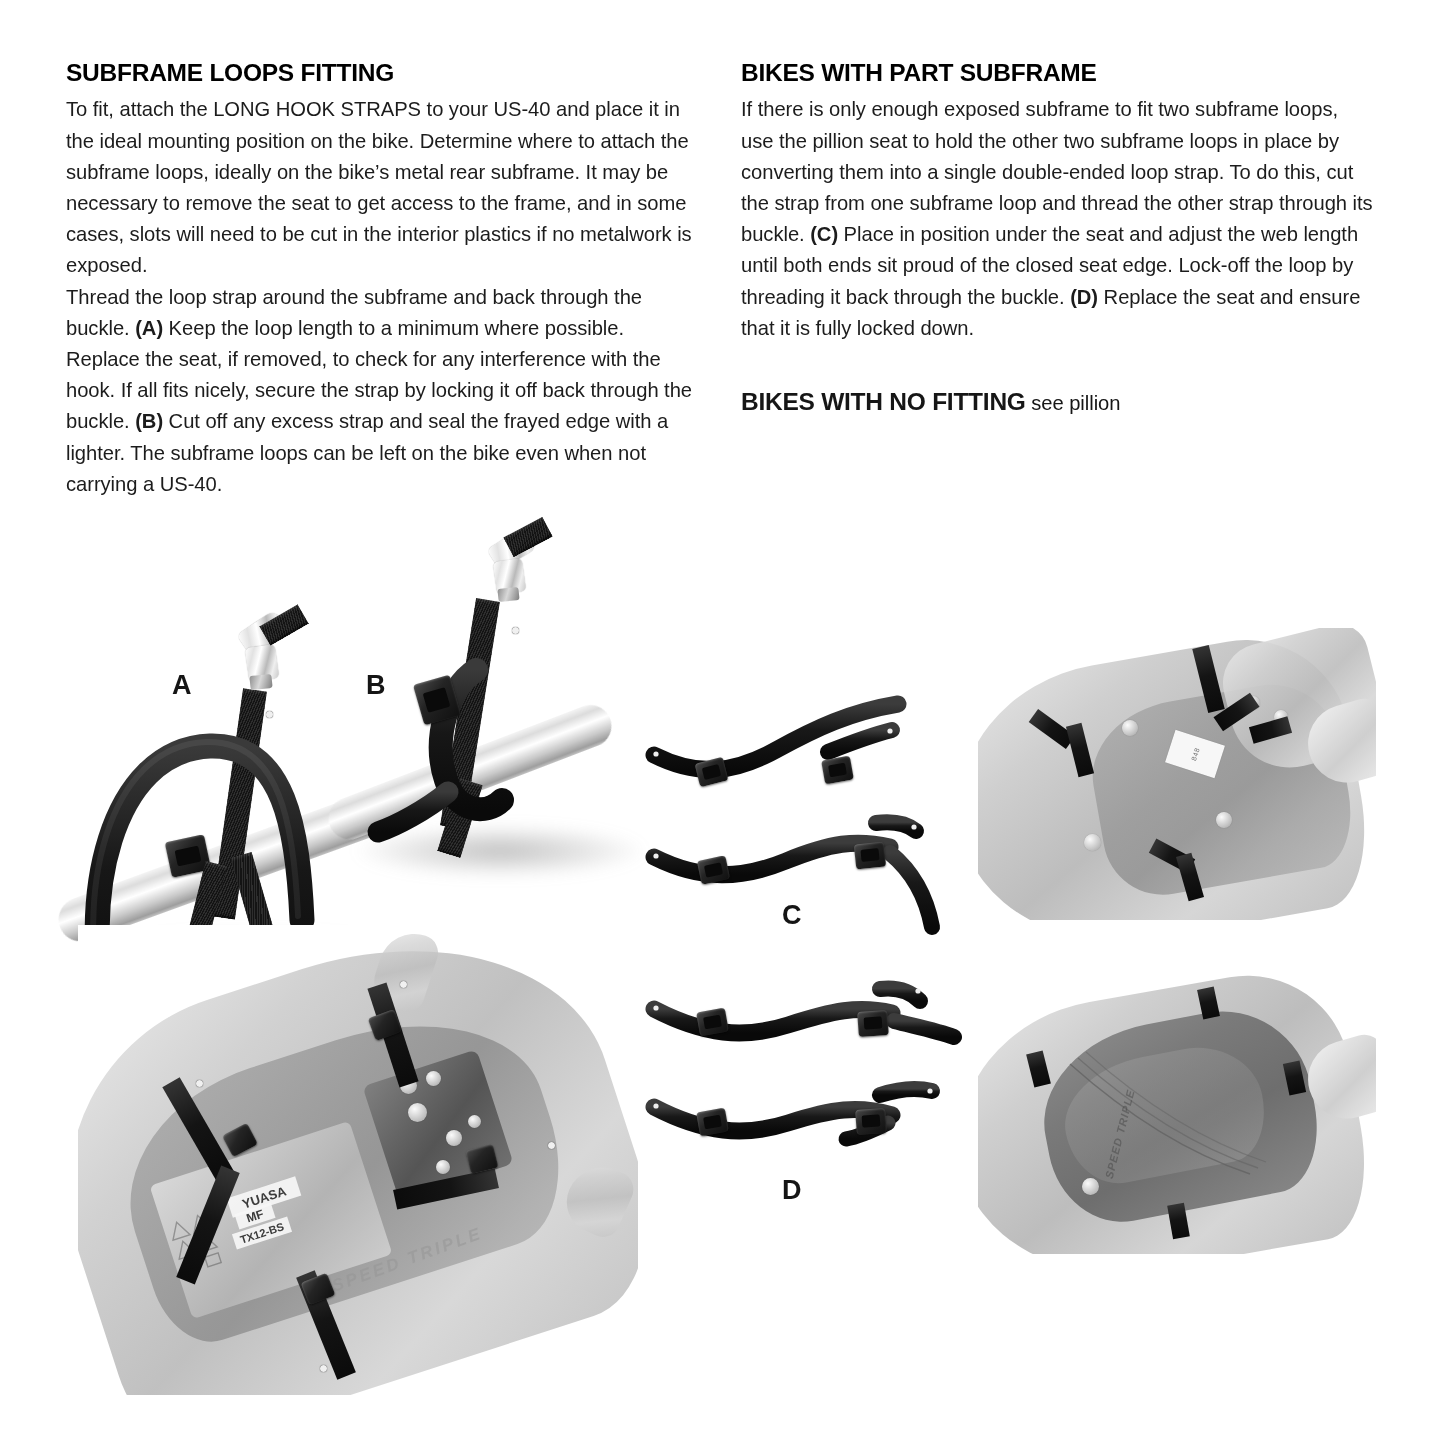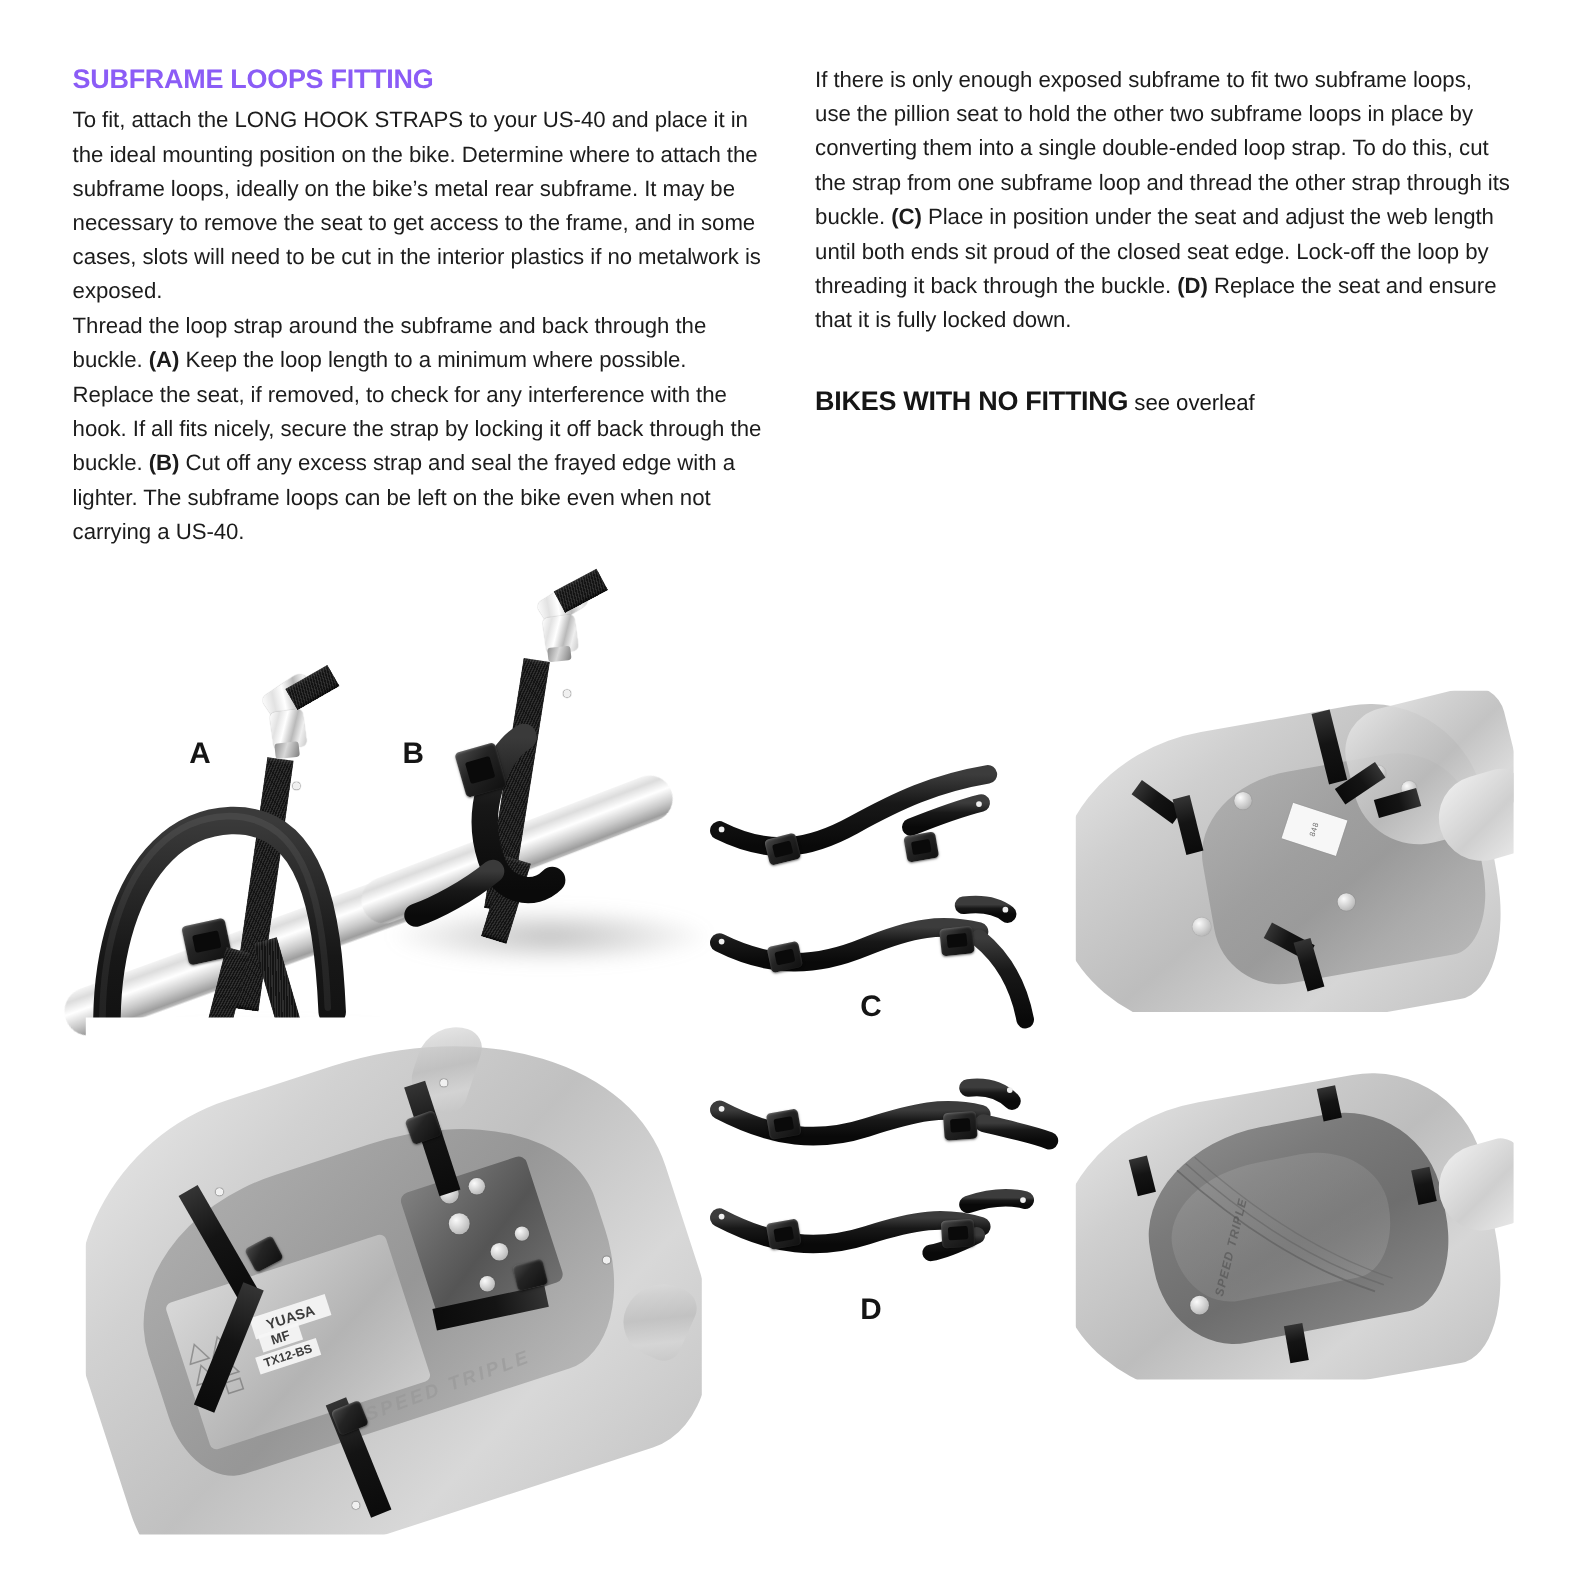--- a/index.html
+++ b/index.html
@@ -27,21 +27,21 @@
   }
   .col-left  { left: 66px;  width: 628px; }
   .col-right { left: 741px; width: 634px; }
 
   .sec-heading {
     font-size: 24.5px;
     font-weight: bold;
     letter-spacing: -0.25px;
     line-height: 1.2;
     margin-bottom: 7px;
-    color: #8b5cf6;
+    color: #000000;
   }
 
   .body-par {
     font-size: 20.2px;
     line-height: 31.2px;
     color: #1c1c1c;
     letter-spacing: -0.05px;
     text-align: left;
   }
   .body-par b { font-weight: bold; }
@@ -202,24 +202,25 @@
 
   <div class="col col-left">
     <div class="sec-heading">SUBFRAME LOOPS FITTING</div>
 
     <p class="body-par">To fit, attach the LONG HOOK STRAPS to your US-40 and place it in the ideal mounting position on the bike. Determine where to attach the subframe loops, ideally on the bike’s metal rear subframe. It may be necessary to remove the seat to get access to the frame, and in some cases, slots will need to be cut in the interior plastics if no metalwork is exposed.</p>
 
     <p class="body-par"><span>Thread the loop strap around the subframe and back through the buckle. </span><b>(A)</b><span> Keep the loop length to a minimum where possible. Replace the seat, if removed, to check for any interference with the hook. If all fits nicely, secure the strap by locking it off back through the buckle. </span><b>(B)</b><span> Cut off any excess strap and seal the frayed edge with a lighter. The subframe loops can be left on the bike even when not carrying a US-40.</span></p>
   </div>
 
   <div class="col col-right">
+    <div class="sec-heading">BIKES WITH PART SUBFRAME</div>
 
     <p class="body-par"><span>If there is only enough exposed subframe to fit two subframe loops, use the pillion seat to hold the other two subframe loops in place by converting them into a single double-ended loop strap. To do this, cut the strap from one subframe loop and thread the other strap through its buckle. </span><b>(C)</b><span> Place in position under the seat and adjust the web length until both ends sit proud of the closed seat edge. Lock-off the loop by threading it back through the buckle. </span><b>(D)</b><span> Replace the seat and ensure that it is fully locked down.</span></p>
 
-    <div class="heading-inline"><span>BIKES WITH NO FITTING</span><span class="sub"> see overleaf</span></div>
+    <div class="heading-inline"><span>BIKES WITH NO FITTING</span><span class="sub"> see pillion</span></div>
   </div>
 
   <div class="fig-label" style="left:172px; top:670px;">A</div>
 
   <div>
 
     <div class="tube-shadow" style="left:88px; top:930px; width:330px; height:56px;"></div>
 
     <div class="tube" style="left:60px; top:905px; width:360px; height:44px;
                 transform: rotate(-20deg); transform-origin: left center;"></div>

